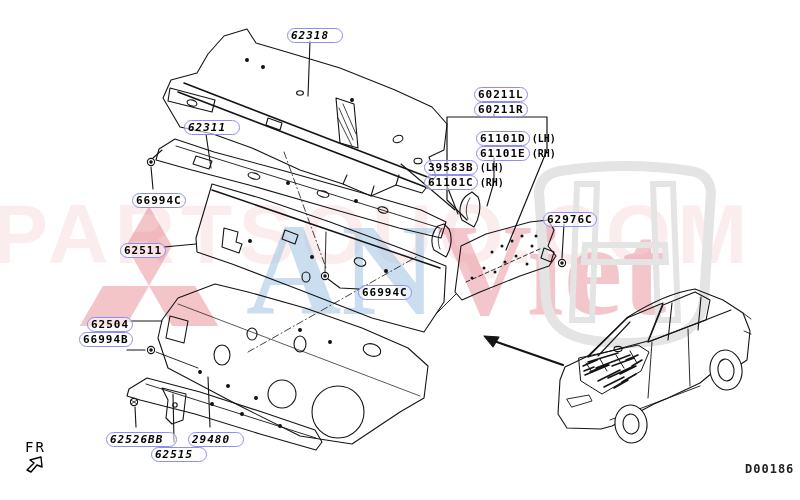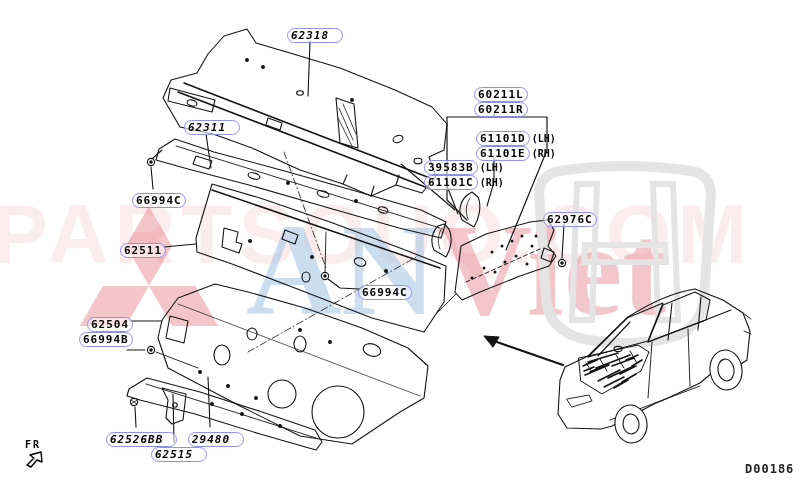--- a/index.html
+++ b/index.html
@@ -19,21 +19,21 @@
   
   .plabel{position:absolute;white-space:nowrap;cursor:pointer;}
   .plabel .oval{display:inline-block;border:1px solid #8e8ef2;border-radius:9px;
         padding:0 3px;background:rgba(255,255,255,0.55);
         font-family:"DejaVu Sans Mono",monospace;font-weight:bold;font-size:11px;
         letter-spacing:1px;line-height:13px;color:#000;}
   .plabel.wide .oval{padding-right:13px;font-style:italic;}
   .plabel .sfx{font-family:"DejaVu Sans Mono",monospace;font-weight:bold;font-size:10px;
         color:#000;margin-left:2px;letter-spacing:0;margin-top:25px;}
   .fr-block{position:absolute;left:25px;top:439px;color:#000;}
-  .fr-text{font-family:"DejaVu Sans Mono",monospace;font-weight:bold;font-size:10px;letter-spacing:2px;}
+  .fr-text{font-family:"DejaVu Sans Mono",monospace;font-weight:normal;font-size:14px;letter-spacing:2px;}
   .doc-num{position:absolute;left:745px;top:462px;font-family:"DejaVu Sans Mono",monospace;
         font-weight:bold;font-size:12px;letter-spacing:1px;color:#222;}
 </style>
 </head>
 <body>
 
 <div class="stage">
 
   <div class="wm-back">PARTSOUQ.COM</div>
 

